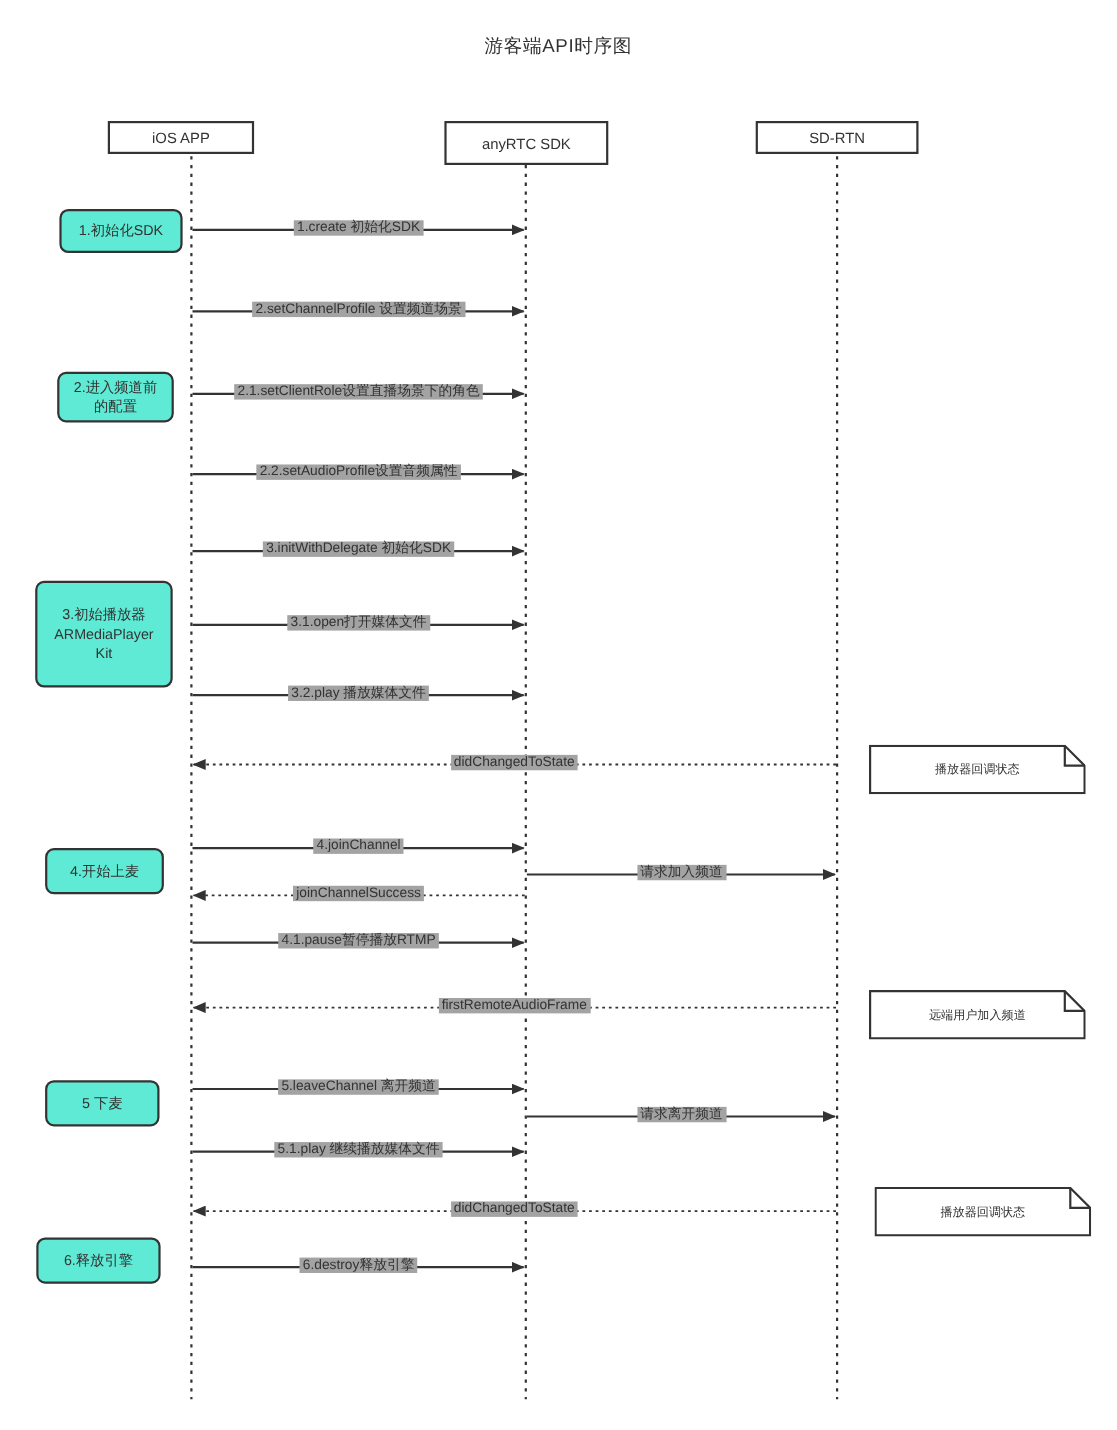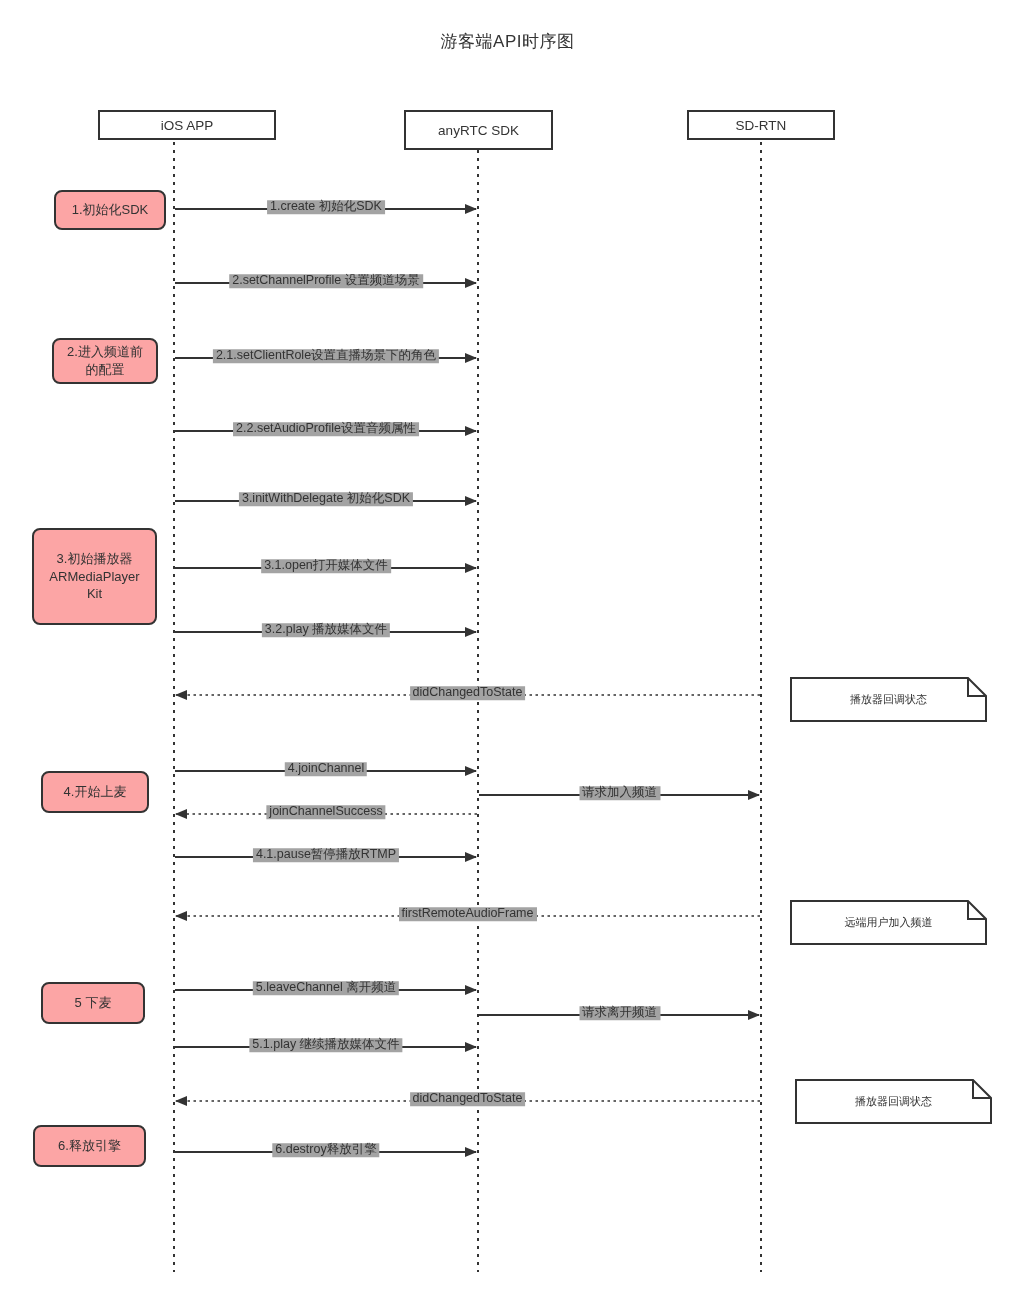--- a/index.html
+++ b/index.html
@@ -42,21 +42,21 @@
     align-items: center;
     justify-content: center;
     font-size: 13.5px;
     color: #333333;
   }
   .note-left {
     position: absolute;
     box-sizing: border-box;
     border: 2px solid #333333;
     border-radius: 8px;
-    background: #fca5a5;
+    background: #5eead4;
     display: flex;
     align-items: center;
     justify-content: center;
     text-align: center;
     font-size: 13px;
     line-height: 1.35;
     color: #333333;
     padding: 2px 4px;
     white-space: pre-line;
   }
@@ -124,21 +124,21 @@
         <line x1="760" x2="176" y1="916" y2="916" stroke="#333333" stroke-width="1.6" stroke-dasharray="2.5,3.5" marker-end="url(#arrow-open)"></line>
         <line x1="175" x2="476" y1="990" y2="990" stroke="#333333" stroke-width="2" marker-end="url(#arrow-solid)"></line>
         <line x1="479" x2="759" y1="1015" y2="1015" stroke="#333333" stroke-width="2" marker-end="url(#arrow-solid)"></line>
         <line x1="175" x2="476" y1="1047" y2="1047" stroke="#333333" stroke-width="2" marker-end="url(#arrow-solid)"></line>
         <line x1="760" x2="176" y1="1101" y2="1101" stroke="#333333" stroke-width="1.6" stroke-dasharray="2.5,3.5" marker-end="url(#arrow-open)"></line>
         <line x1="175" x2="476" y1="1152" y2="1152" stroke="#333333" stroke-width="2" marker-end="url(#arrow-solid)"></line>
       </g>
   </svg>
 
   <div id="actor-boxes">
-      <div class="actor-box" style="left: 98px; top: 110px; width: 178px; height: 30px;">
+      <div class="actor-box" style="left: 98px; top: 110px; width: 133px; height: 30px;">
         <span>iOS APP</span>
       </div>
       <div class="actor-box" style="left: 404px; top: 110px; width: 149px; height: 40px;">
         <span>anyRTC SDK</span>
       </div>
       <div class="actor-box" style="left: 687px; top: 110px; width: 148px; height: 30px;">
         <span>SD-RTN</span>
       </div>
     </div>
   <div id="left-notes">

